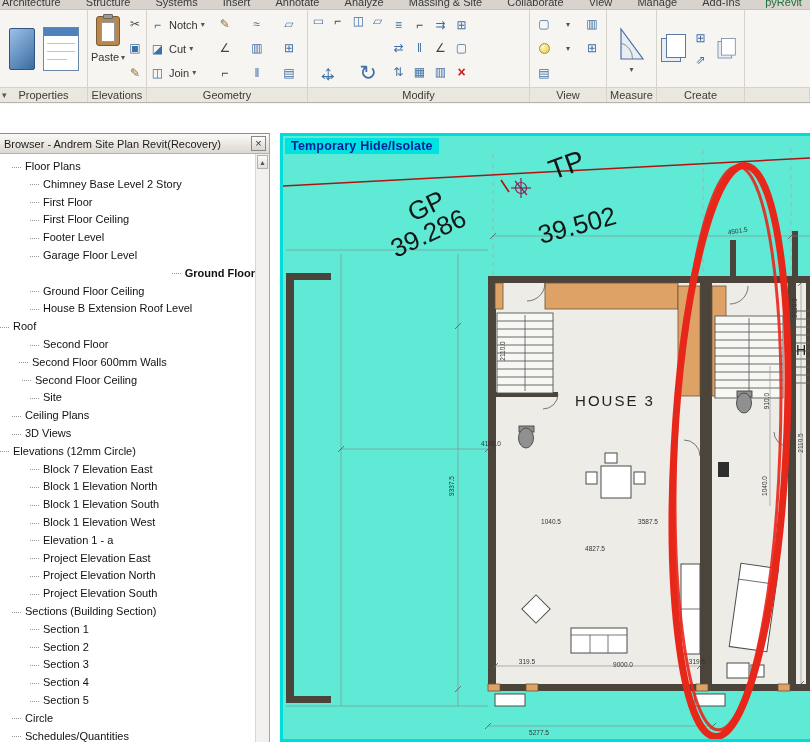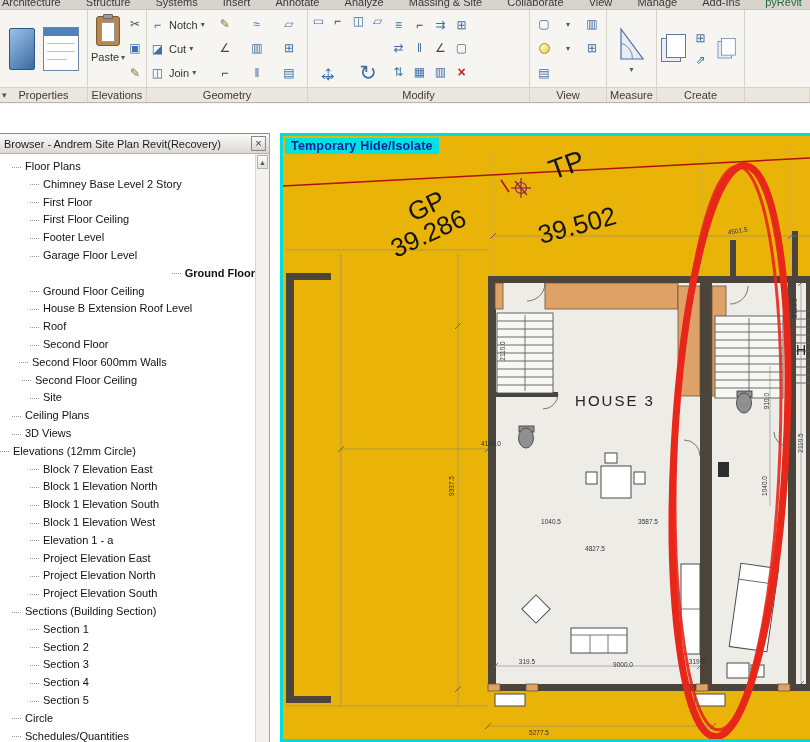--- a/index.html
+++ b/index.html
@@ -67,21 +67,21 @@
   .btitle{font-size:11px;color:#1c1c1c;white-space:nowrap;overflow:hidden}
   .bclose{position:absolute;right:3px;top:2px;width:15px;height:15px;border:1px solid #8b877f;background:linear-gradient(#fdfdfd,#d8d4ce);font-size:11px;line-height:13px;text-align:center;color:#333;cursor:default}
   .tree{position:absolute;left:0;top:20px;right:14px;bottom:0;overflow:hidden;padding-top:4px}
   .trow{height:17.8px;line-height:17.8px;font-size:11px;color:#111;white-space:nowrap;cursor:default}
   .trow .dash{display:inline-block;width:9px;border-top:1px dotted #979797;vertical-align:middle;margin-right:4px}
   .trow.sel span:last-child{font-weight:bold}
   .vscroll{position:absolute;right:0;top:20px;bottom:0;width:14px;background:#f2f1ef;border-left:1px solid #d9d6d0}
   .sup{height:14px;margin:1px;border:1px solid #b5b0a8;background:linear-gradient(#fcfcfb,#e2ded8);font-size:7px;display:flex;align-items:center;justify-content:center;color:#555;cursor:default}
 
   
-  .canvas{position:absolute;left:280px;top:133px;right:0;bottom:0;background:#eab308;border:3px solid #00dbdb;border-right:none;overflow:hidden}
+  .canvas{position:absolute;left:280px;top:133px;right:0;bottom:0;background:#5eead4;border:3px solid #00dbdb;border-right:none;overflow:hidden}
   .mode-label{position:absolute;left:2px;top:2px;background:#00e2e2;color:#001e96;font-weight:bold;font-size:12.5px;padding:0 6px;line-height:16px;z-index:5;letter-spacing:.2px}
   #plan{position:absolute;left:0;top:0;width:100%;height:100%}
   .wall{fill:#4a443b}
   .tan{fill:#dfa266;stroke:#6b5335;stroke-width:.8}
   .floor{fill:#edece6}
   .thin{stroke:#555;stroke-width:.8;fill:none}
   .step{stroke:#5a5a5a;stroke-width:.9}
   .grid{stroke:#aaa;stroke-width:.7;stroke-dasharray:5 4}
   .redline{stroke:#b01212;stroke-width:1.6;fill:none}
   .dimline{stroke:#888;stroke-width:.6;fill:none}
@@ -294,21 +294,21 @@
   <div id="tree" class="tree">
       <div class="trow" style="padding-left: 12px;"><span class="dash"></span><span>Floor Plans</span></div>
       <div class="trow" style="padding-left: 30px;"><span class="dash"></span><span>Chimney Base Level 2 Story</span></div>
       <div class="trow" style="padding-left: 30px;"><span class="dash"></span><span>First Floor</span></div>
       <div class="trow" style="padding-left: 30px;"><span class="dash"></span><span>First Floor Ceiling</span></div>
       <div class="trow" style="padding-left: 30px;"><span class="dash"></span><span>Footer Level</span></div>
       <div class="trow" style="padding-left: 30px;"><span class="dash"></span><span>Garage Floor Level</span></div>
       <div class="trow sel" style="padding-left: 30px; text-align: right;"><span class="dash"></span><span>Ground Floor</span></div>
       <div class="trow" style="padding-left: 30px;"><span class="dash"></span><span>Ground Floor Ceiling</span></div>
       <div class="trow" style="padding-left: 30px;"><span class="dash"></span><span>House B Extension Roof Level</span></div>
-      <div class="trow" style="padding-left: 30px;"><span class="dash"></span><span>Roof</span></div>
+      <div class="trow" style=""><span class="dash"></span><span>Roof</span></div>
       <div class="trow" style="padding-left: 30px;"><span class="dash"></span><span>Second Floor</span></div>
       <div class="trow" style="padding-left: 19px;"><span class="dash"></span><span>Second Floor 600mm Walls</span></div>
       <div class="trow" style="padding-left: 22px;"><span class="dash"></span><span>Second Floor Ceiling</span></div>
       <div class="trow" style="padding-left: 30px;"><span class="dash"></span><span>Site</span></div>
       <div class="trow" style="padding-left: 12px;"><span class="dash"></span><span>Ceiling Plans</span></div>
       <div class="trow" style="padding-left: 12px;"><span class="dash"></span><span>3D Views</span></div>
       <div class="trow" style=""><span class="dash"></span><span>Elevations (12mm Circle)</span></div>
       <div class="trow" style="padding-left: 30px;"><span class="dash"></span><span>Block 7 Elevation East</span></div>
       <div class="trow" style="padding-left: 30px;"><span class="dash"></span><span>Block 1 Elevation North</span></div>
       <div class="trow" style="padding-left: 30px;"><span class="dash"></span><span>Block 1 Elevation South</span></div>

